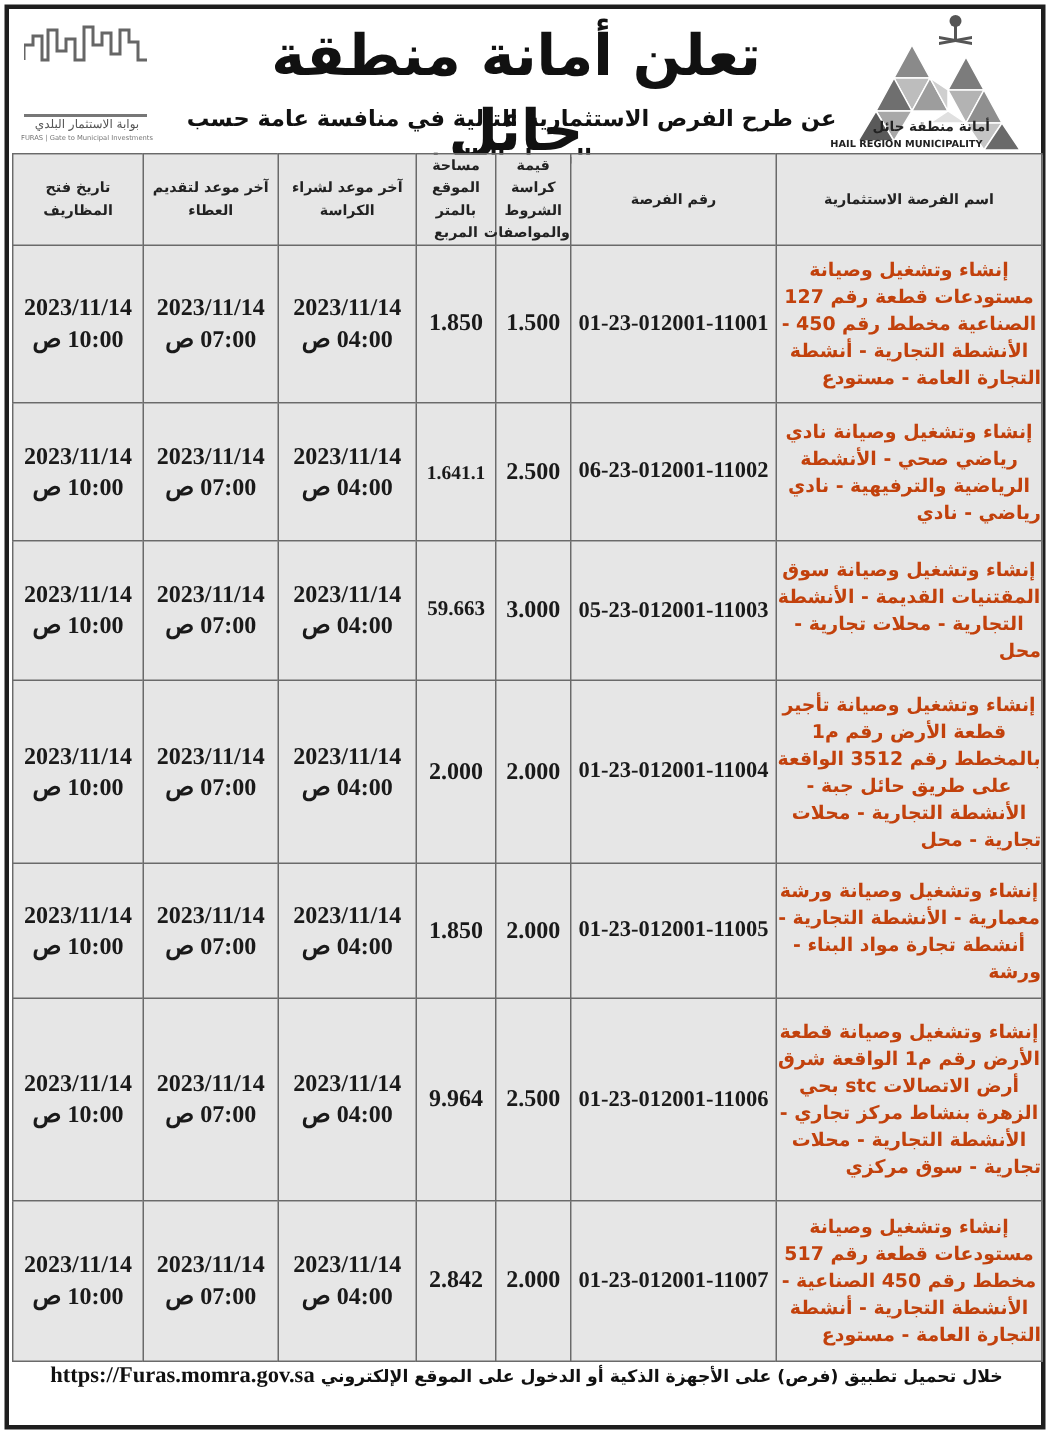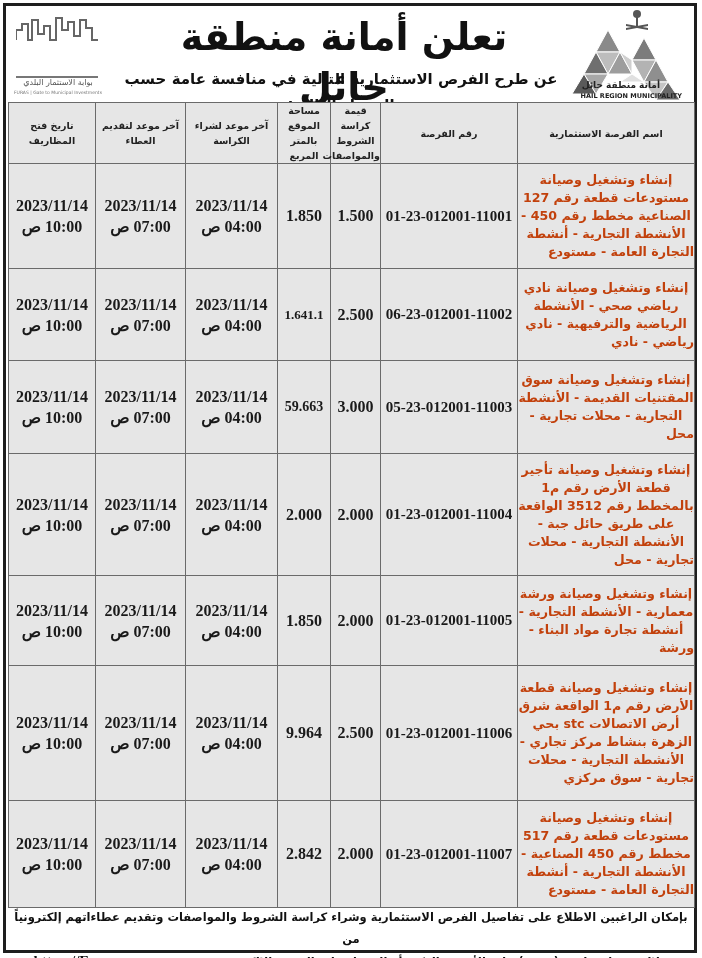--- a/index.html
+++ b/index.html
@@ -22,21 +22,21 @@
   .title { position: absolute; left: 133px; top: 6px; width: 410px; text-align: center;
            font-family: "DejaVu Sans", sans-serif; font-weight: bold; font-size: 38px;
            color: #111; direction: rtl; letter-spacing: 1px; line-height: 50px; }
   .subtitle { position: absolute; left: 100px; top: 60px; width: 470px; text-align: center;
            font-family: "DejaVu Sans", sans-serif; font-weight: bold; font-size: 15px;
            color: #111; direction: rtl; line-height: 26px; }
 
   .logo-right { position: absolute; right: 4px; top: 2px; width: 130px; height: 94px; }
   .logo-right svg { position: absolute; left: 0; top: 0; }
   .logo-right .hrm-ar { position: absolute; right: 30px; top: 72px; font-size: 9px; font-weight: bold; color:#222; direction: rtl; }
-  .logo-right .hrm-en { position: absolute; right: 8px; top: 84px; font-size: 6.5px; font-weight: bold; color:#222; white-space: nowrap; }
+  .logo-right .hrm-en { position: absolute; right: 35px; top: 84px; font-size: 6.5px; font-weight: bold; color:#222; white-space: nowrap; }
 
   
   table.ops { position: absolute; left: 2px; top: 96px; width: 686px; border-collapse: collapse;
               direction: rtl; table-layout: fixed; }
   table.ops th, table.ops td { border: 1.5px solid #6a6a6a; background: #e6e6e6; padding: 0; vertical-align: middle; text-align: center; }
   table.ops th { font-family: "DejaVu Sans", sans-serif; font-size: 9.5px; font-weight: bold; color: #222; line-height: 15px; height: 53px; }
   td.name { text-align: justify; text-align-last: right; direction: rtl; font-family: "DejaVu Sans", sans-serif;
             font-weight: bold; font-size: 12.6px; line-height: 18px; padding: 3px 5px 3px 4px; color:#c2410c; }
   td.num, td.val, td.date { font-family: "Liberation Serif", serif; font-weight: bold; color:#1a1a1a; }
   td.num { font-size: 15px; direction: ltr; }
@@ -245,20 +245,19 @@
           </td>
         <td class="date">
             <span class="d">2023/11/14</span>
             <span class="t">10:00 ص</span>
           </td>
       </tr>
     </tbody>
   </table>
 
   <div class="footer">
-    <div>بإمكان الراغبين الاطلاع على تفاصيل الفرص الاستثمارية وشراء كراسة الشروط والمواصفات وتقديم عطاءاتهم إلكترونياً من</div>
     <div>
       <span>خلال تحميل تطبيق (فرص) على الأجهزة الذكية أو الدخول على الموقع الإلكتروني</span>
       <span class="url">https://Furas.momra.gov.sa</span>
     </div>
   </div>
 
 </div>
 
 </body></html>

